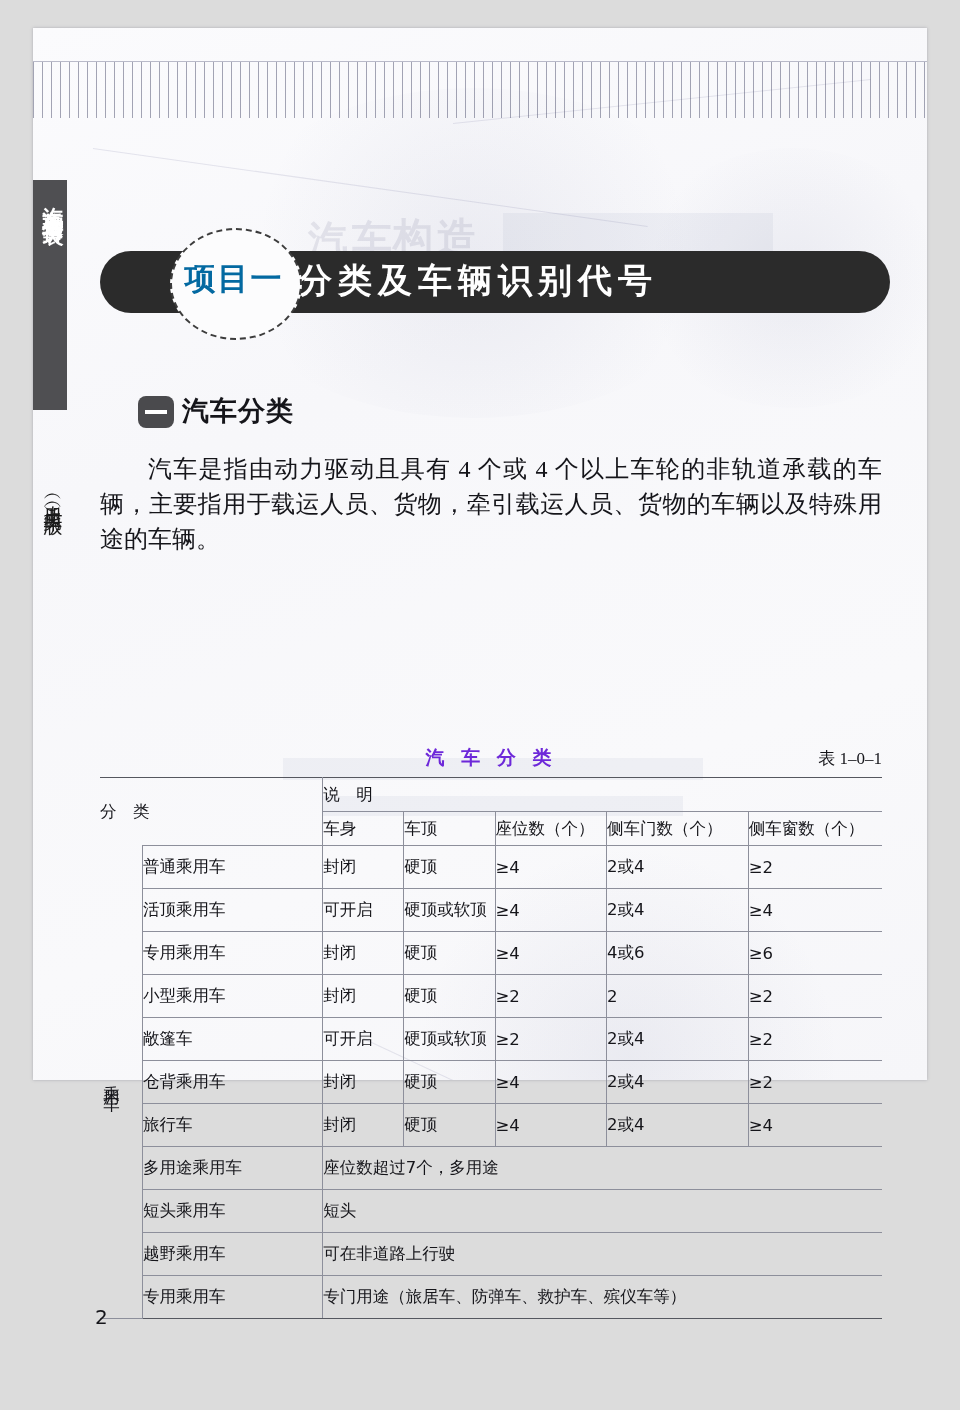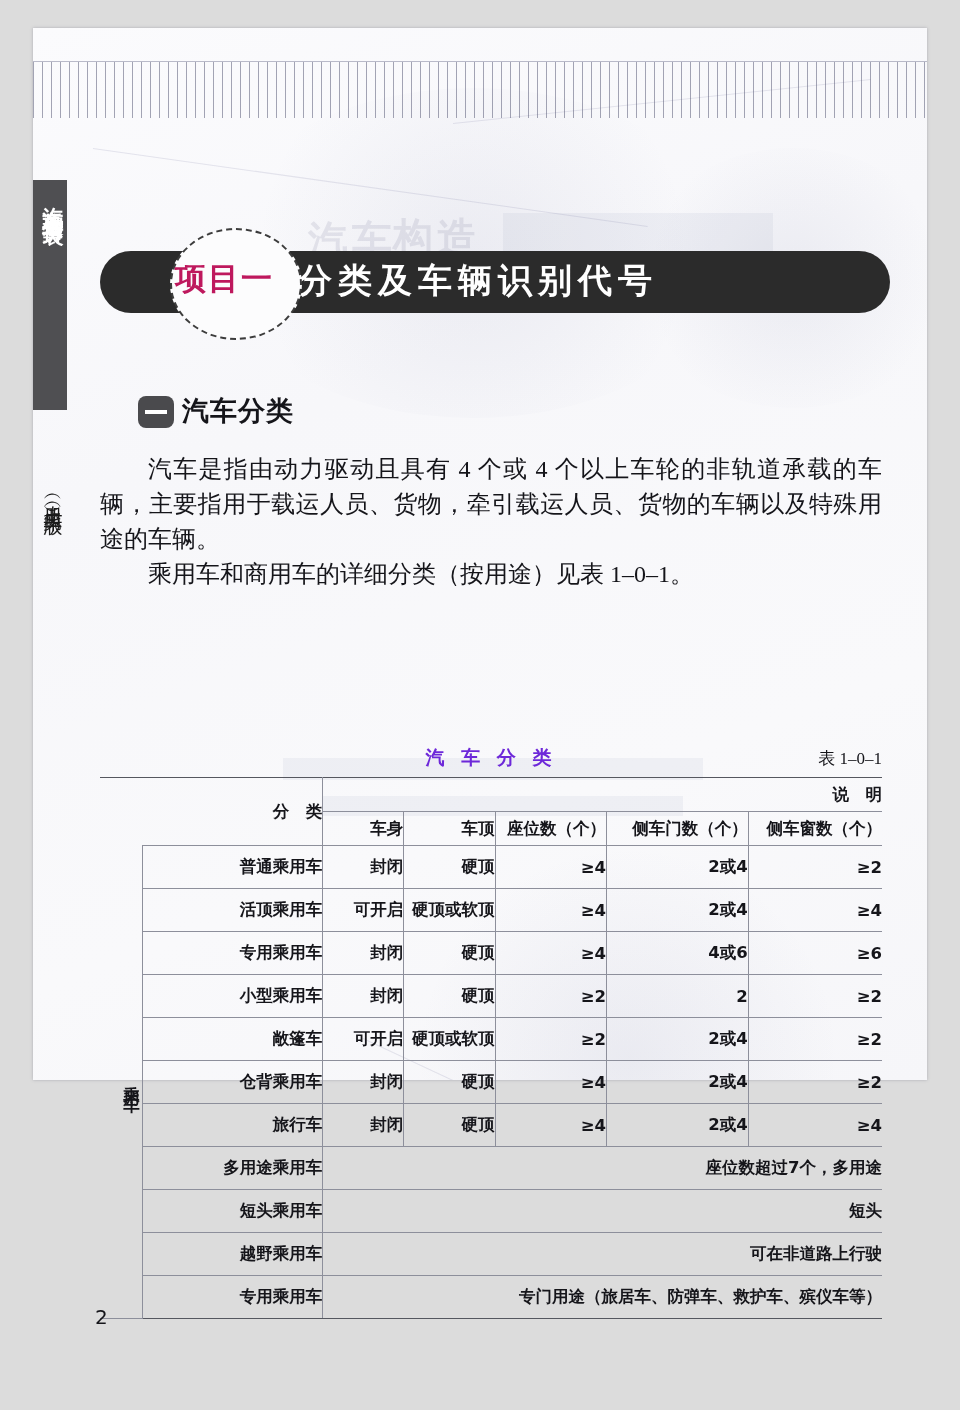--- a/index.html
+++ b/index.html
@@ -80,22 +80,22 @@
   }
   .banner-badge{
     position:absolute;left:170px;top:228px;
     width:128px;height:108px;
     border:2px dashed #3c3c3c;
     border-radius:50%;
     background:#fcfcfd;
   }
   .banner-badge-label{
     position:absolute;left:175px;top:258px;
-    width:118px;
-    color:#be185d;font-size:31px;font-weight:bold;letter-spacing:2px;
+    width:118px;text-align:center;
+    color:#0369a1;font-size:31px;font-weight:bold;letter-spacing:2px;
     font-family:"DejaVu Sans",sans-serif;
   }
   
   .sec-mark{
     position:absolute;left:138px;top:396px;
     width:36px;height:32px;background:#4a4a4d;border-radius:8px;
   }
   .sec-mark i{
     position:absolute;left:7px;top:14px;width:22px;height:4px;background:#fff;
   }
@@ -124,22 +124,22 @@
     position:absolute;right:0;top:2px;font-size:17px;color:#15151a;
   }
   table.cls{
     position:absolute;left:100px;top:777px;
     width:782px;border-collapse:collapse;
     font-size:16.5px;color:#15151a;
     font-family:"DejaVu Sans",sans-serif;
   }
   table.cls td,table.cls th{
     border:1px solid #8d8f9b;
-    text-align:right;vertical-align:middle;
-    font-weight:bold;padding:0;
+    text-align:left;vertical-align:middle;
+    font-weight:normal;padding:0;
     background:transparent;
   }
   .r-head{height:34px;}
   .r-sub{height:34px;}
   .r-body{height:43px;}
   .no-left{border-left:none !important;}
   .no-top{border-top:none !important;}
   .no-right{border-right:none !important;}
   .no-bottom{border-bottom:none !important;}
   .thick-top{border-top:1.6px solid #55575f !important;}
@@ -188,21 +188,20 @@
 <div class="banner-badge"></div>
 <div class="banner-badge-label">项目一</div>
 
 <div class="sec-mark">
     <i></i>
   </div>
 <div class="sec-title">汽车分类</div>
 
 <div class="body-text">
   <p>汽车是指由动力驱动且具有 4 个或 4 个以上车轮的非轨道承载的车辆，主要指用于载运人员、货物，牵引载运人员、货物的车辆以及特殊用途的车辆。</p>
-  <p>乘用车和商用车的详细分类（按用途）见表 1–0–1。</p>
 </div>
 
 <div class="tbl-cap">
   <div class="tbl-cap-title">汽 车 分 类</div>
   <div class="tbl-cap-no">表 1–0–1</div>
 </div>
 
 <table class="cls">
   <colgroup>
     <col style="width:42px">

